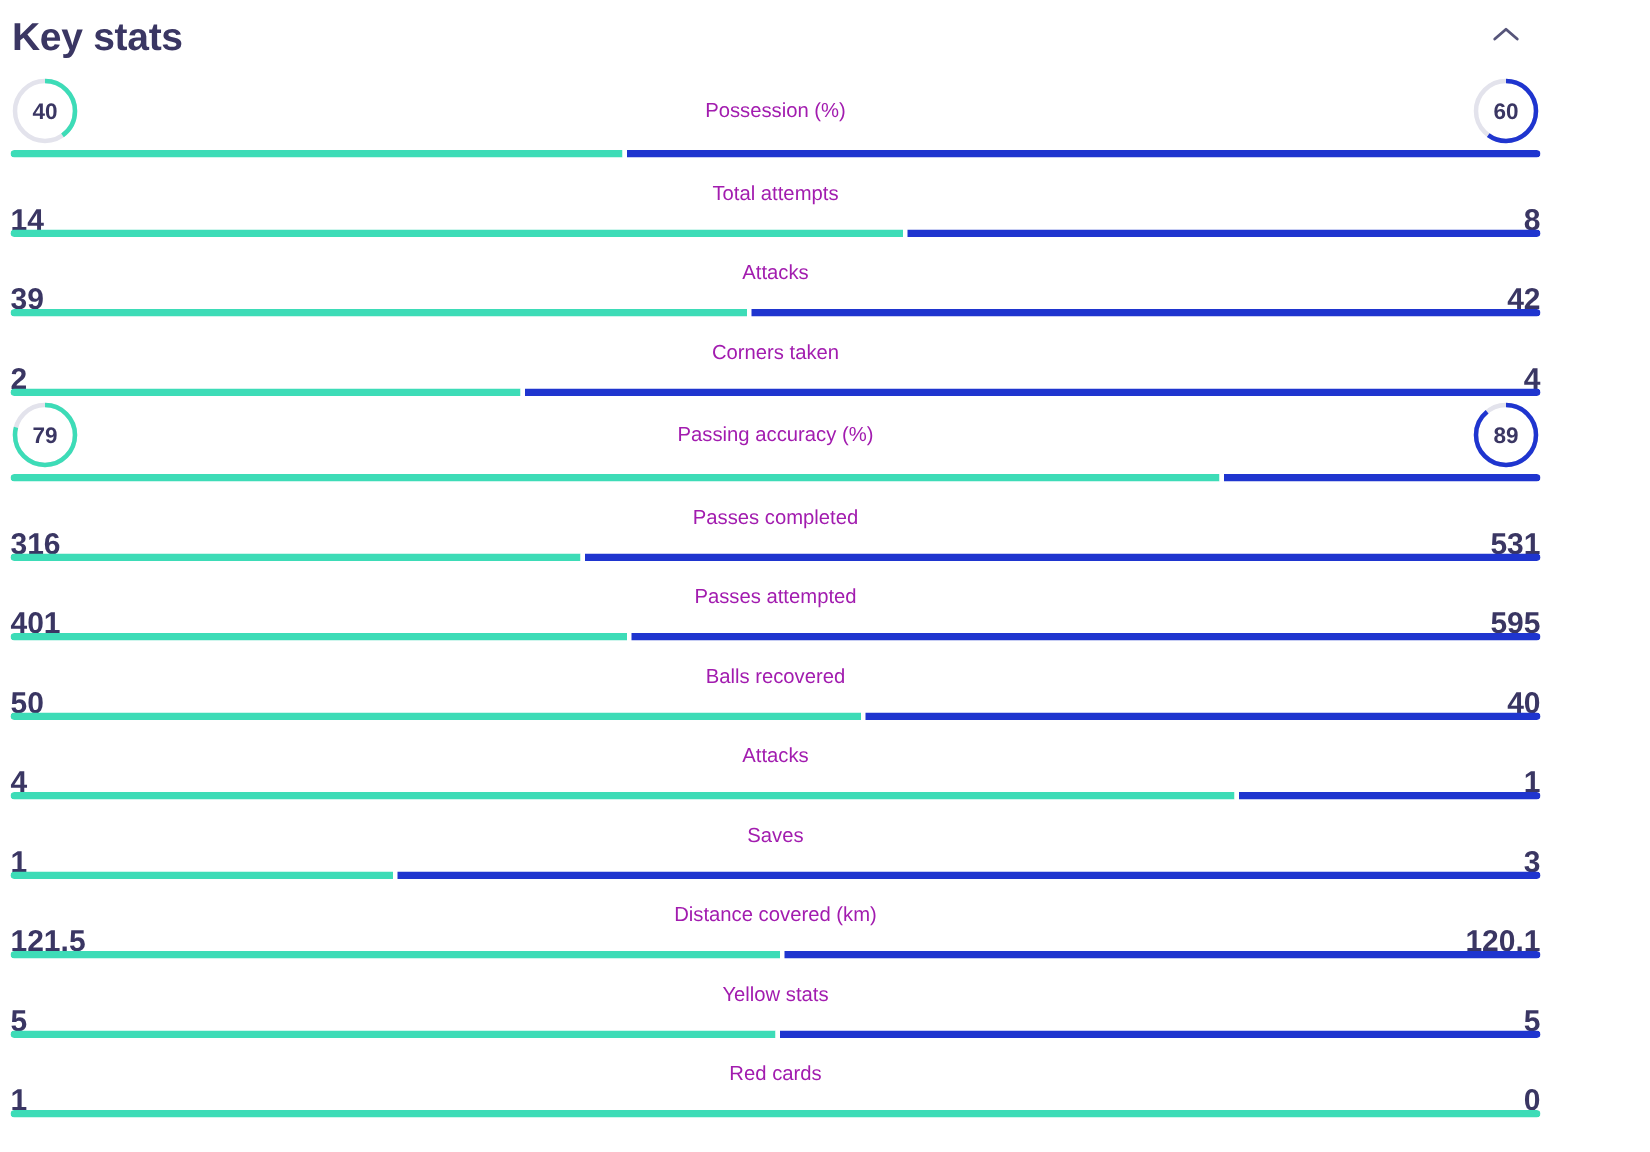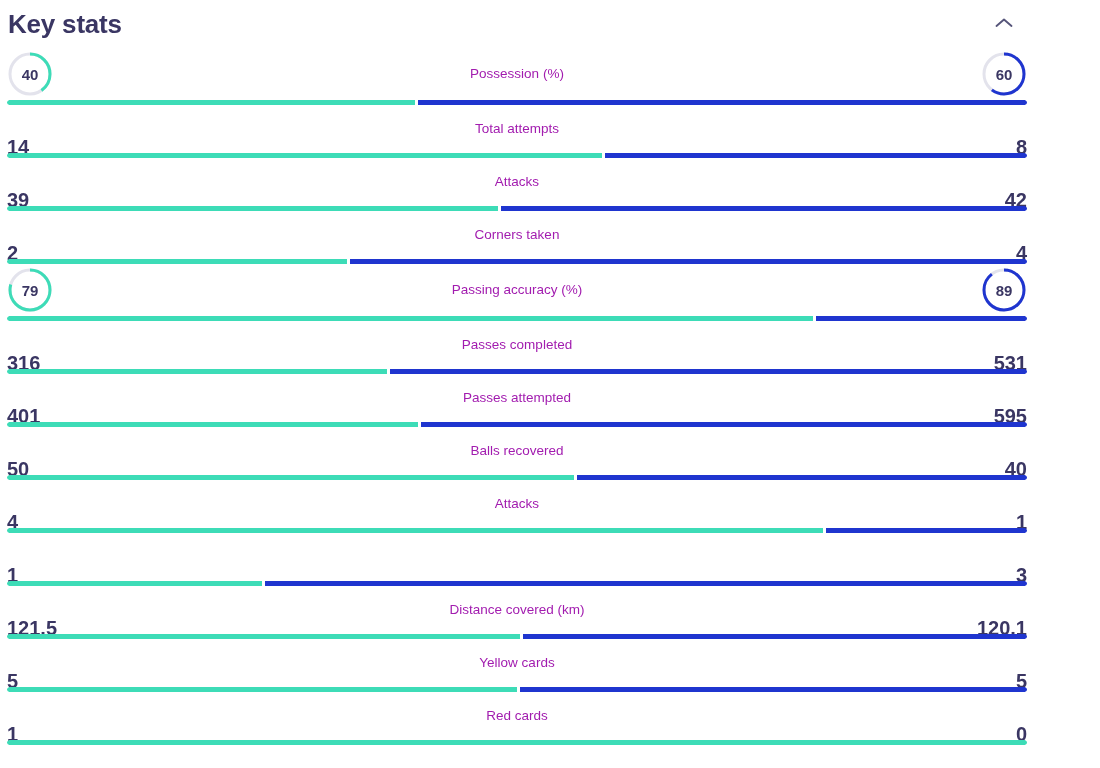--- a/index.html
+++ b/index.html
@@ -285,20 +285,21 @@
         </div>
         <div class="stat-bar">
           <div class="bar-seg home" style="width: 80%;"></div>
           <div class="bar-gap"></div>
           <div class="bar-seg away" style="flex: 1 1 auto;"></div>
         </div>
       </div>
       <div class="stat-row">
         <div class="stat-row-line">
           <div class="stat-value">1</div>
+          <div class="stat-label">Saves</div>
           <div class="stat-value right">3</div>
         </div>
         <div class="stat-bar">
           <div class="bar-seg home" style="width: 25%;"></div>
           <div class="bar-gap"></div>
           <div class="bar-seg away" style="flex: 1 1 auto;"></div>
         </div>
       </div>
       <div class="stat-row">
         <div class="stat-row-line">
@@ -308,21 +309,21 @@
         </div>
         <div class="stat-bar">
           <div class="bar-seg home" style="width: 50.3%;"></div>
           <div class="bar-gap"></div>
           <div class="bar-seg away" style="flex: 1 1 auto;"></div>
         </div>
       </div>
       <div class="stat-row">
         <div class="stat-row-line">
           <div class="stat-value">5</div>
-          <div class="stat-label">Yellow cards</div>
+          <div class="stat-label">Yellow stats</div>
           <div class="stat-value right">5</div>
         </div>
         <div class="stat-bar">
           <div class="bar-seg home" style="width: 50%;"></div>
           <div class="bar-gap"></div>
           <div class="bar-seg away" style="flex: 1 1 auto;"></div>
         </div>
       </div>
       <div class="stat-row">
         <div class="stat-row-line">

